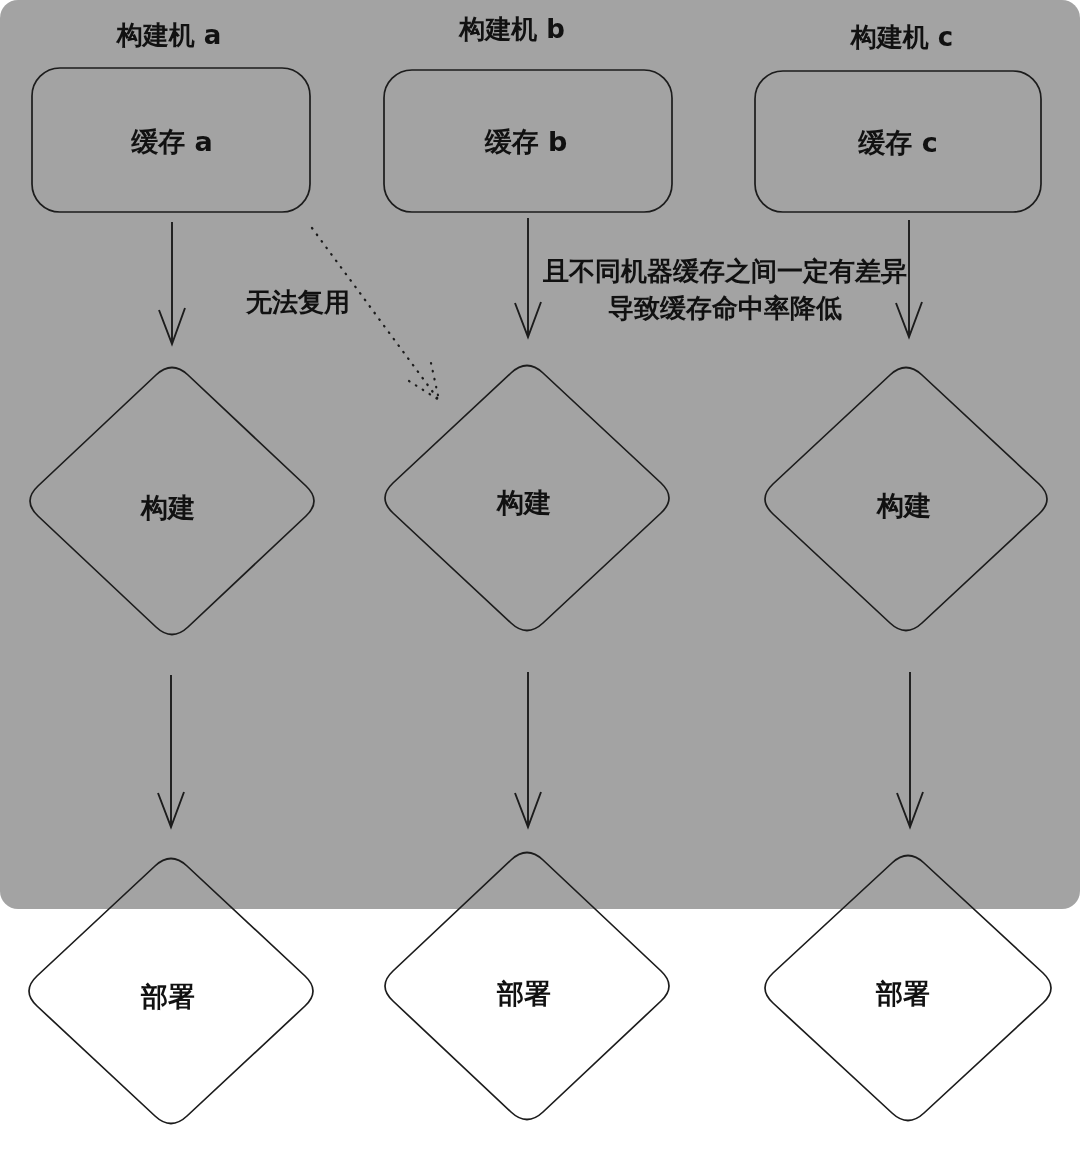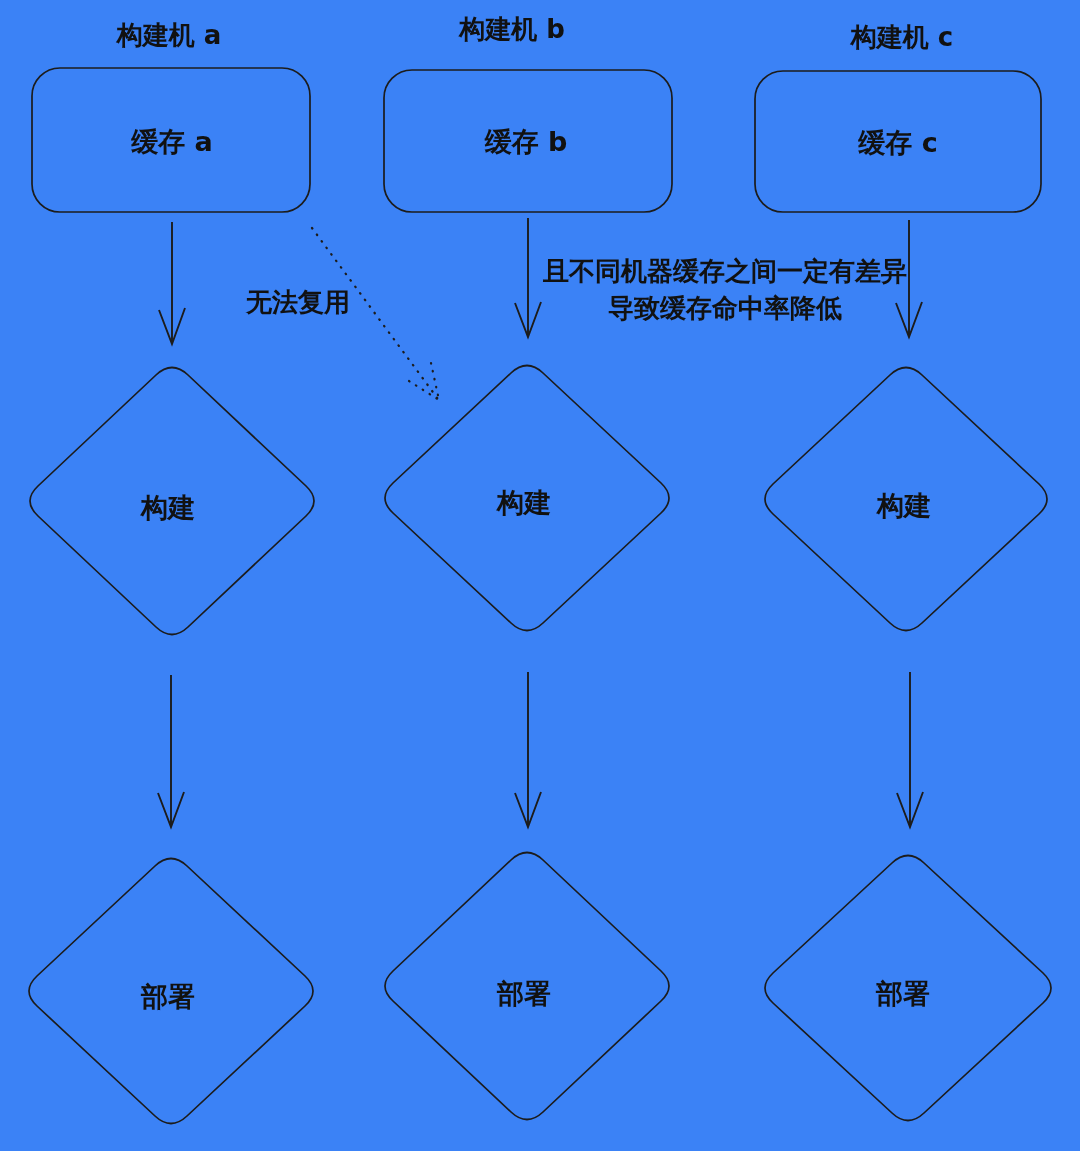--- a/index.html
+++ b/index.html
@@ -7,22 +7,23 @@
     padding: 0;
     background: #ffffff;
     width: 1080px;
     height: 1151px;
     overflow: hidden;
     font-family: "DejaVu Sans", sans-serif;
   }
   .canvas {
     position: relative;
     width: 1080px;
-    height: 1151px;
-    background: #3b82f6;
+    height: 909px;
+    background: #a3a3a3;
+    border-radius: 18px;
   }
   svg { display: block; }
   .shape {
     fill: none;
     stroke: #1c1c1c;
     stroke-width: 1.7;
   }
   .connector {
     fill: none;
     stroke: #1c1c1c;

